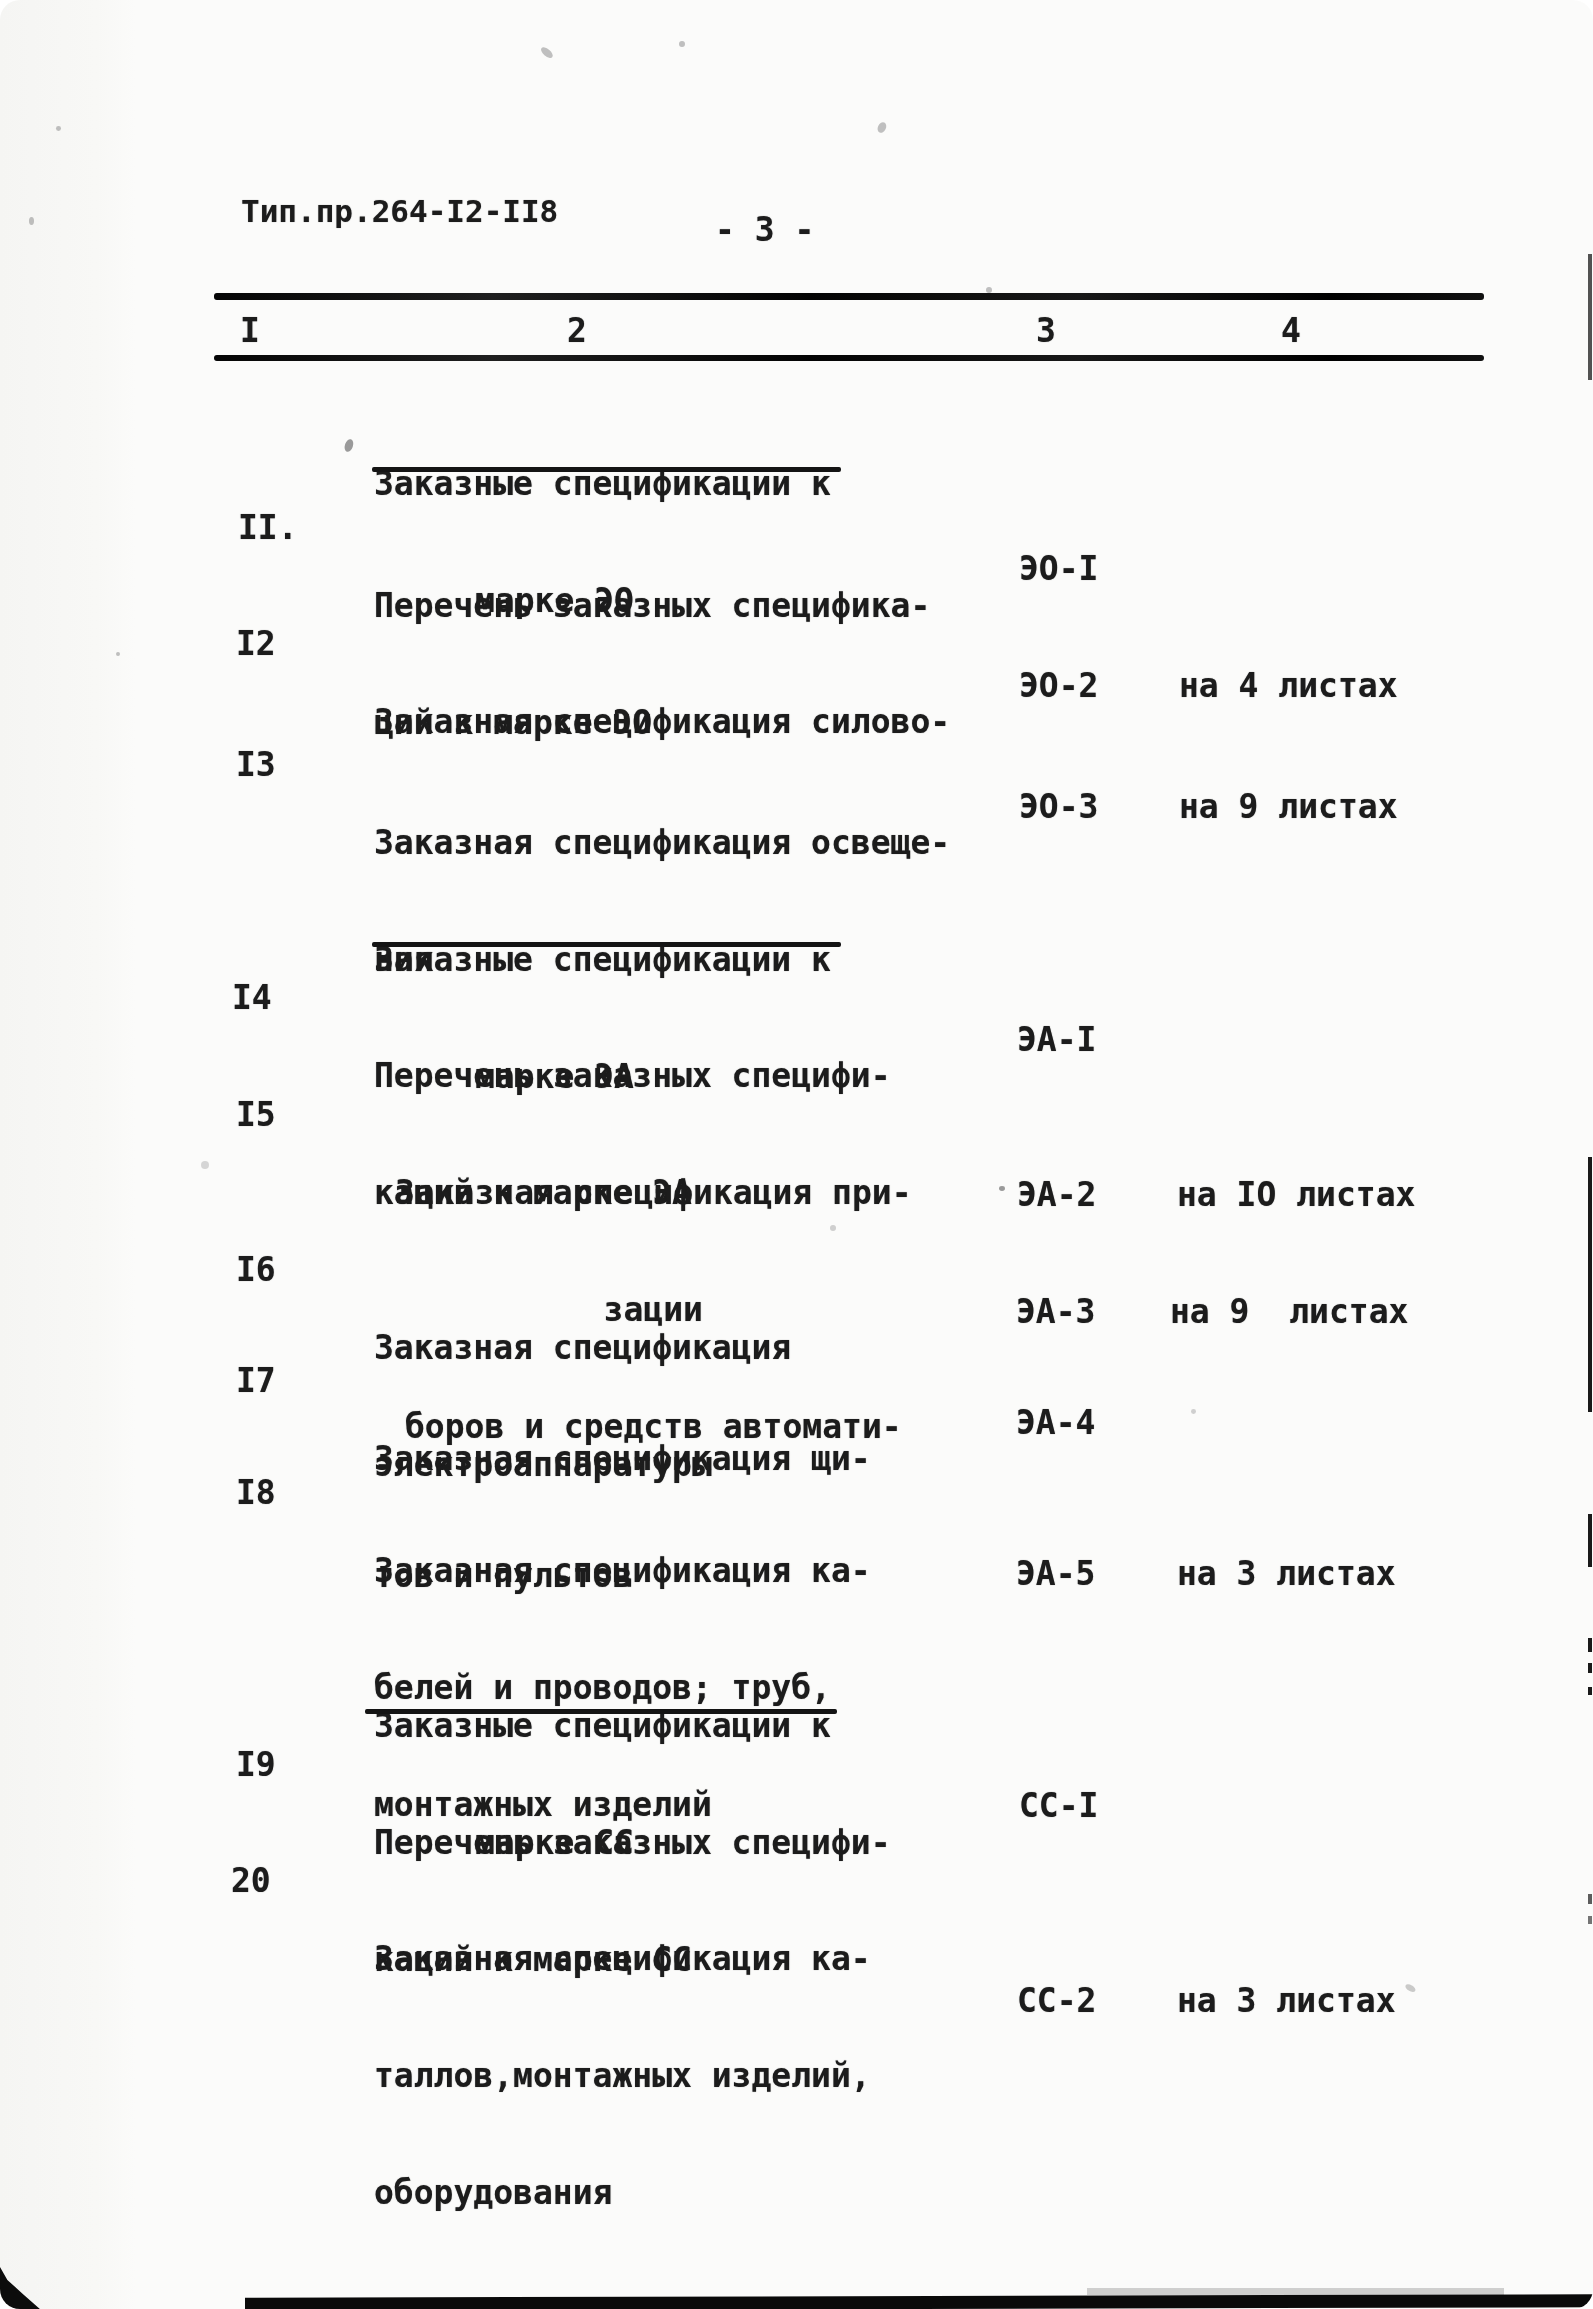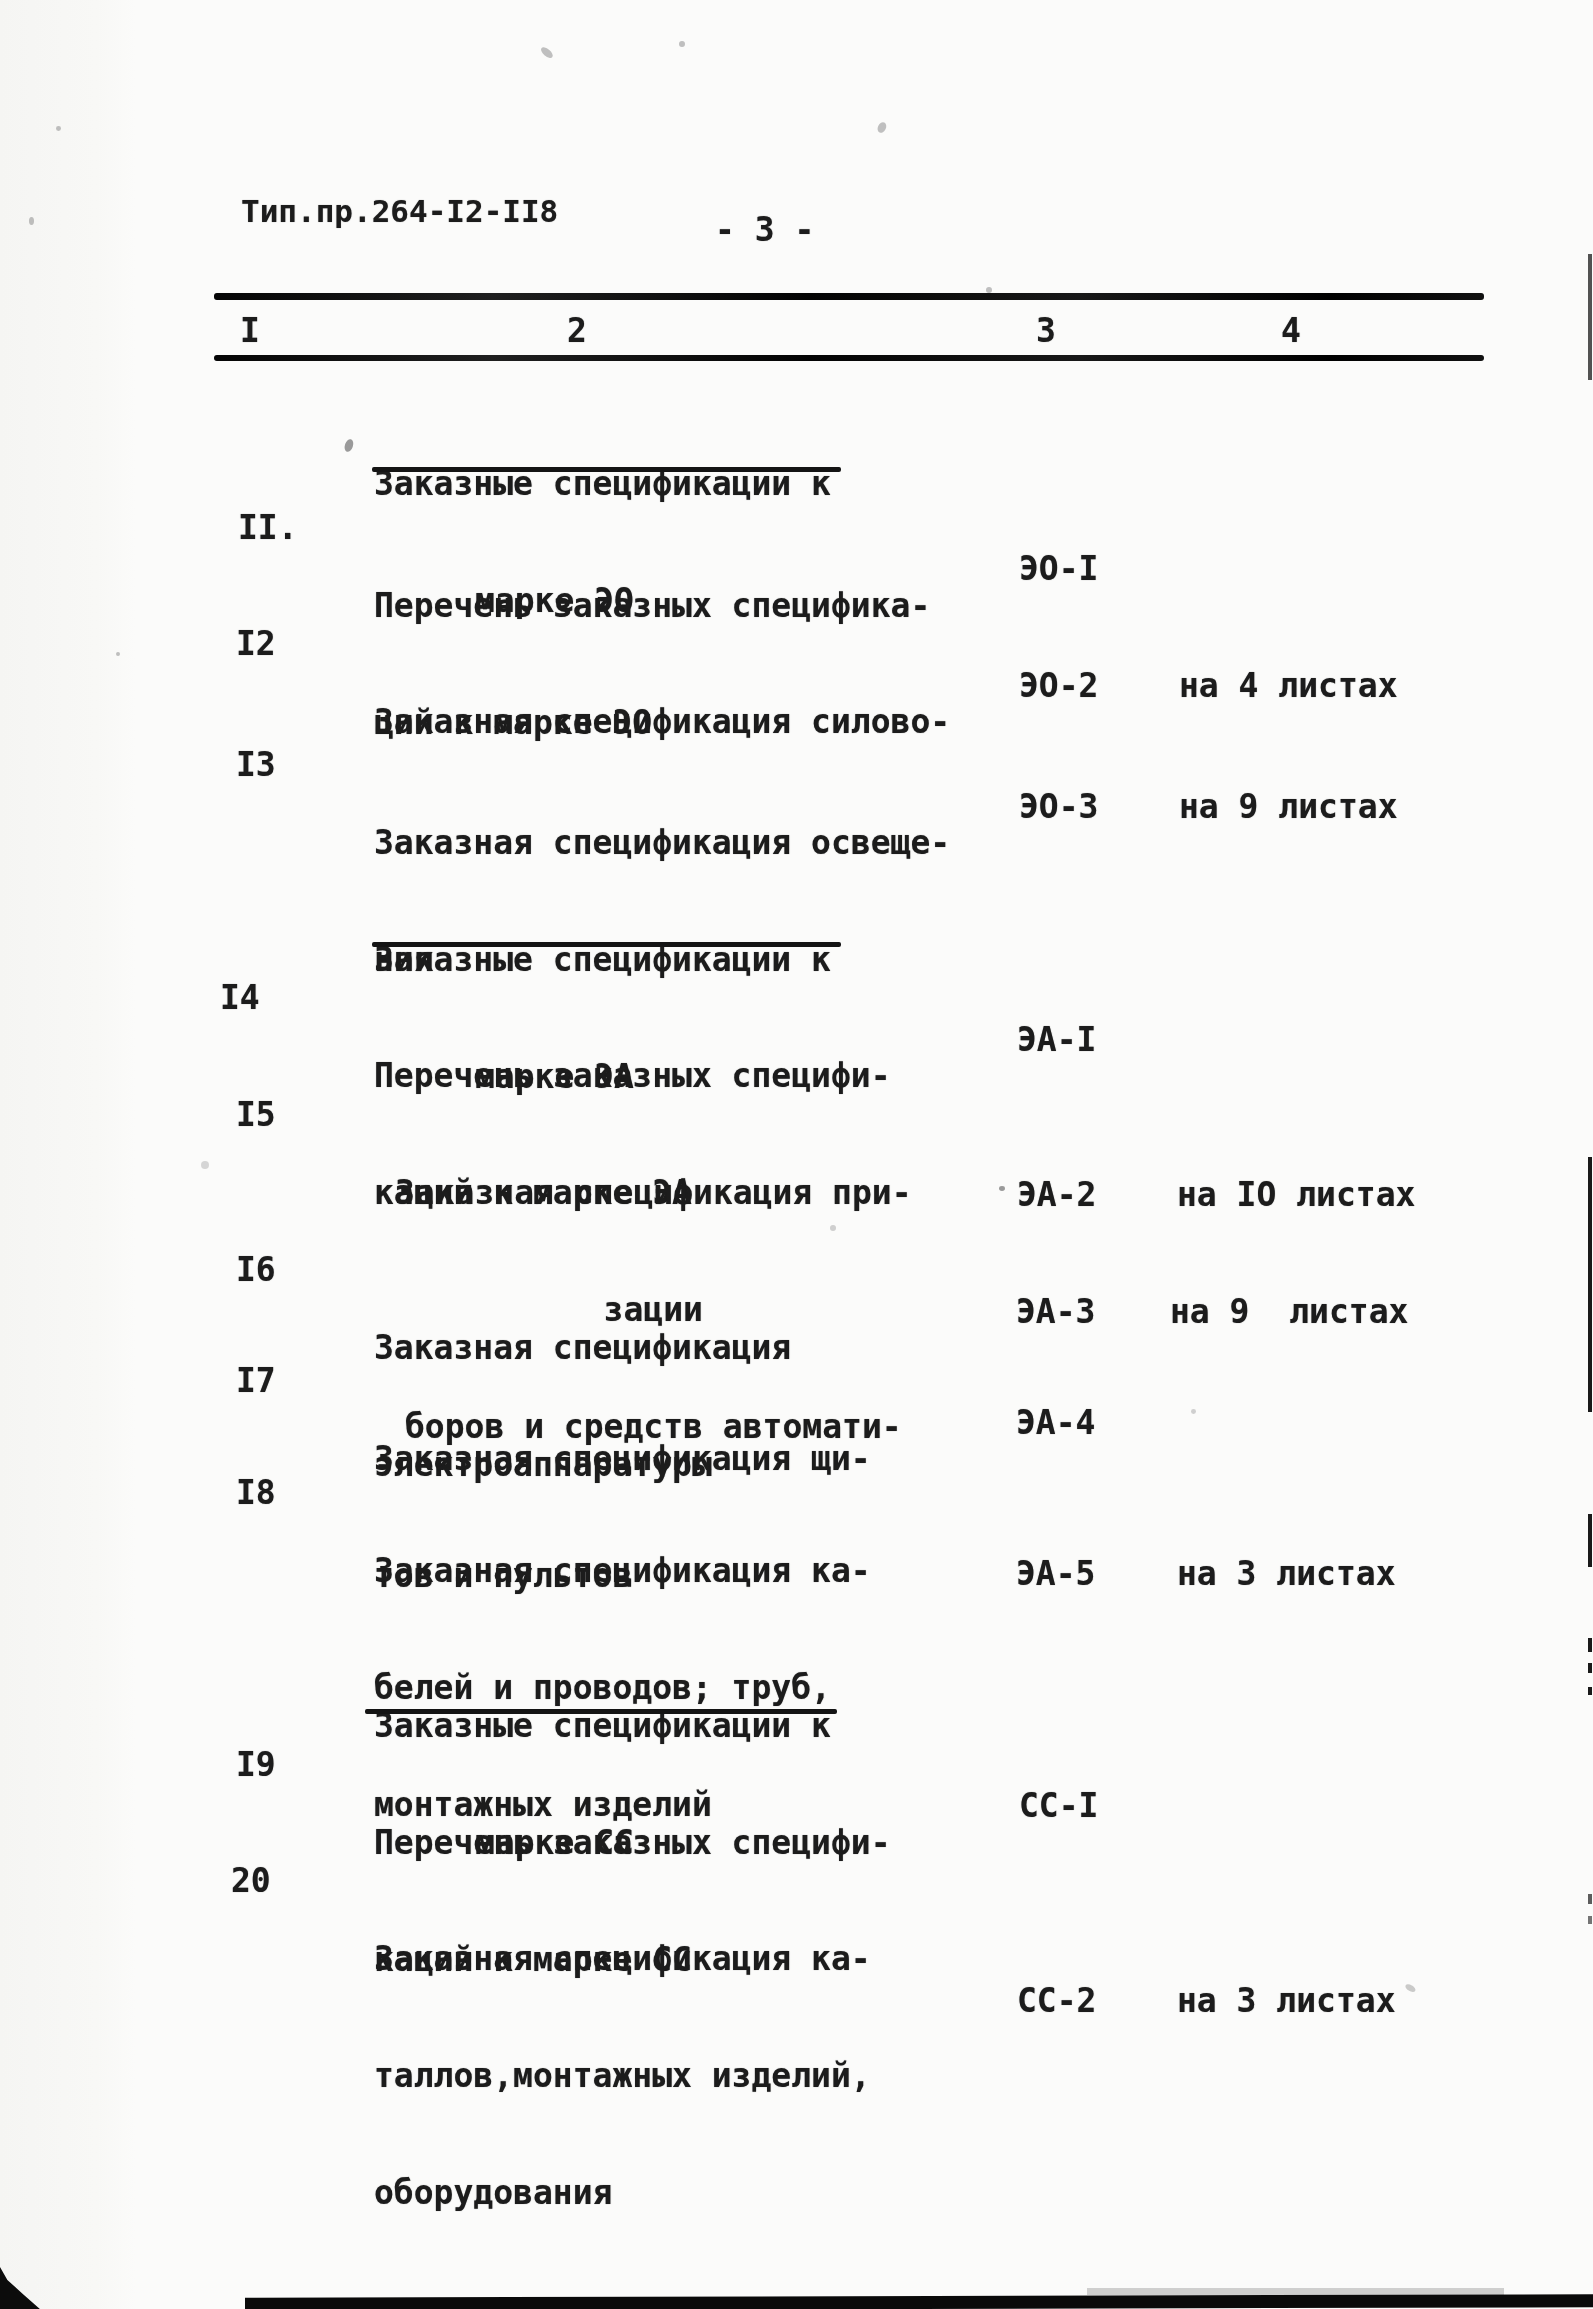--- a/index.html
+++ b/index.html
@@ -1,20 +1,20 @@
 <!DOCTYPE html>
 <html><head>
 <meta charset="utf-8">
 <style>
   html,body{margin:0;padding:0;background:#ffffff;}
   .page{
     position:relative;width:1593px;height:2309px;overflow:hidden;
     background:linear-gradient(90deg,#f5f5f3 0px,#f8f8f6 97px,#fbfbfa 136px,#fbfbfa 100%);
     font-family:"DejaVu Sans Mono","Liberation Mono",monospace;
-    font-weight:700;color:#1c1c1c;
+    font-weight:700;color:#1c1c1c;border-radius:20px;
   }
   .c{
     position:absolute;font-size:33px;line-height:39px;white-space:pre;
     text-shadow:0 0 1px rgba(35,35,35,.5);
   }
   .small{font-size:31px;}
   .ln{display:block;}
   .rule{
     position:absolute;left:214px;width:1270px;
     background:linear-gradient(90deg,#050505 0%,#1f1f1f 22%,#030303 47%,#181818 68%,#000 88%,#111 100%);
@@ -71,21 +71,21 @@
   </div>
   <div class="c" style="left:1019px;top:787px;">ЭО-3</div>
   <div class="c" style="left:1179px;top:787px;">на 9 листах</div>
 
   <div class="c" style="left:374px;top:862px;">
     <span class="ln">Заказные спецификации к</span>
     <span class="ln" style="padding-left:101px;">марке ЭА</span>
   </div>
   <div class="uline" style="left:372px;top:942px;width:469px;"></div>
 
-  <div class="c" style="left:220px;top:978px;text-align:center;">I4</div>
+  <div class="c" style="left:232px;top:978px;text-align:center;">I4</div>
   <div class="c" style="left:374px;top:978px;">
     <span class="ln">Перечень заказных специфи-</span>
     <span class="ln">каций к марке ЭА</span>
   </div>
   <div class="c" style="left:1017px;top:1020px;">ЭА-I</div>
 
   <div class="c" style="left:236px;top:1095px;">I5</div>
   <div class="c" style="left:395px;top:1095px;text-align:center;">
     <span class="ln">Заказная спецификация при-</span>
     <span class="ln">зации</span>

